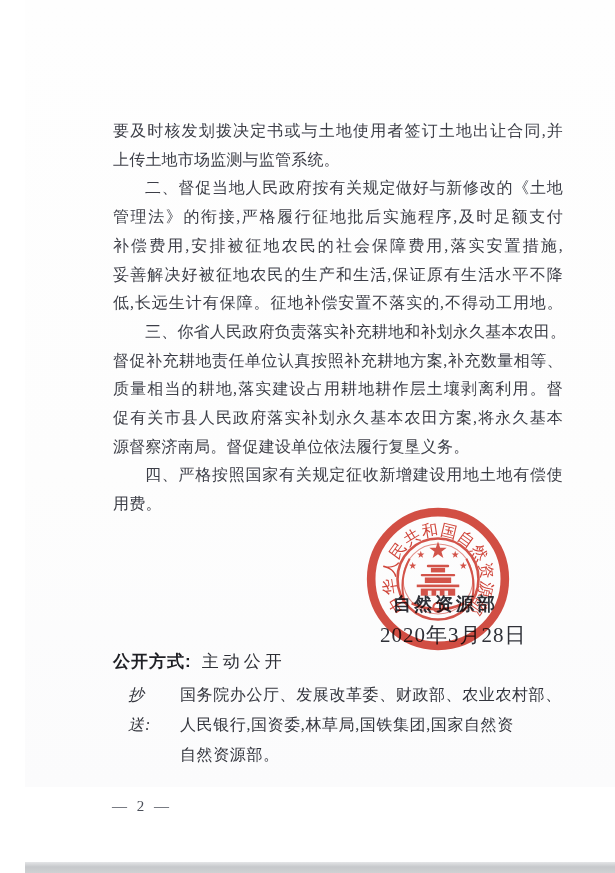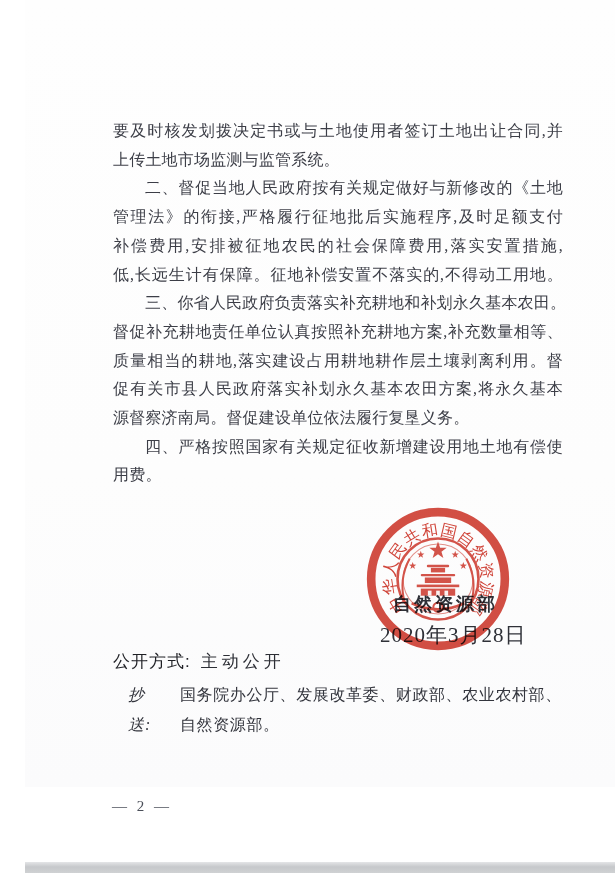--- a/index.html
+++ b/index.html
@@ -53,21 +53,21 @@
     mix-blend-mode:multiply;
     opacity:0.93;
   }
   
   .disclosure{
     position:absolute;left:88px;top:650px;
     font-size:17px;color:#1e1f24;
   }
   .disclosure .lbl{
     font-family:"Liberation Sans","DejaVu Sans",sans-serif;
-    font-weight:normal;letter-spacing:1px;
+    font-weight:bold;letter-spacing:1px;
   }
   .disclosure .val{
     margin-left:10px;
     color:#2c2e35;letter-spacing:4px;
   }
   .copyto{
     position:absolute;left:103px;top:680px;
     font-size:16px;color:#33353d;
   }
   .copyto .lbl{
@@ -92,20 +92,21 @@
 <body>
 
 <div class="page">
 
   <div class="doc-body">
     <div class="line">要及时核发划拨决定书或与土地使用者签订土地出让合同,并</div>
     <div class="line para-end">上传土地市场监测与监管系统。</div>
     <div class="line indent">二、督促当地人民政府按有关规定做好与新修改的《土地</div>
     <div class="line">管理法》的衔接,严格履行征地批后实施程序,及时足额支付</div>
     <div class="line">补偿费用,安排被征地农民的社会保障费用,落实安置措施,</div>
+    <div class="line">妥善解决好被征地农民的生产和生活,保证原有生活水平不降</div>
     <div class="line">低,长远生计有保障。征地补偿安置不落实的,不得动工用地。</div>
     <div class="line indent">三、你省人民政府负责落实补充耕地和补划永久基本农田。</div>
     <div class="line">督促补充耕地责任单位认真按照补充耕地方案,补充数量相等、</div>
     <div class="line">质量相当的耕地,落实建设占用耕地耕作层土壤剥离利用。督</div>
     <div class="line">促有关市县人民政府落实补划永久基本农田方案,将永久基本</div>
     <div class="line para-end">源督察济南局。督促建设单位依法履行复垦义务。</div>
     <div class="line indent">四、严格按照国家有关规定征收新增建设用地土地有偿使</div>
     <div class="line para-end">用费。</div>
   </div>
 
@@ -156,20 +157,21 @@
   </svg>
 
   <div class="disclosure">
     <span class="lbl">公开方式:</span><span class="val">主动公开</span>
   </div>
 
   <div class="copyto">
     <span class="lbl">抄送:</span>
     <div class="content">
       <div>国务院办公厅、发展改革委、财政部、农业农村部、</div>
+      <div>人民银行,国资委,林草局,国铁集团,国家自然资</div>
       <div>自然资源部。</div>
     </div>
   </div>
 
   <div class="page-number">— 2 —</div>
 
   <div class="scan-edge"></div>
 
 </div>
 

